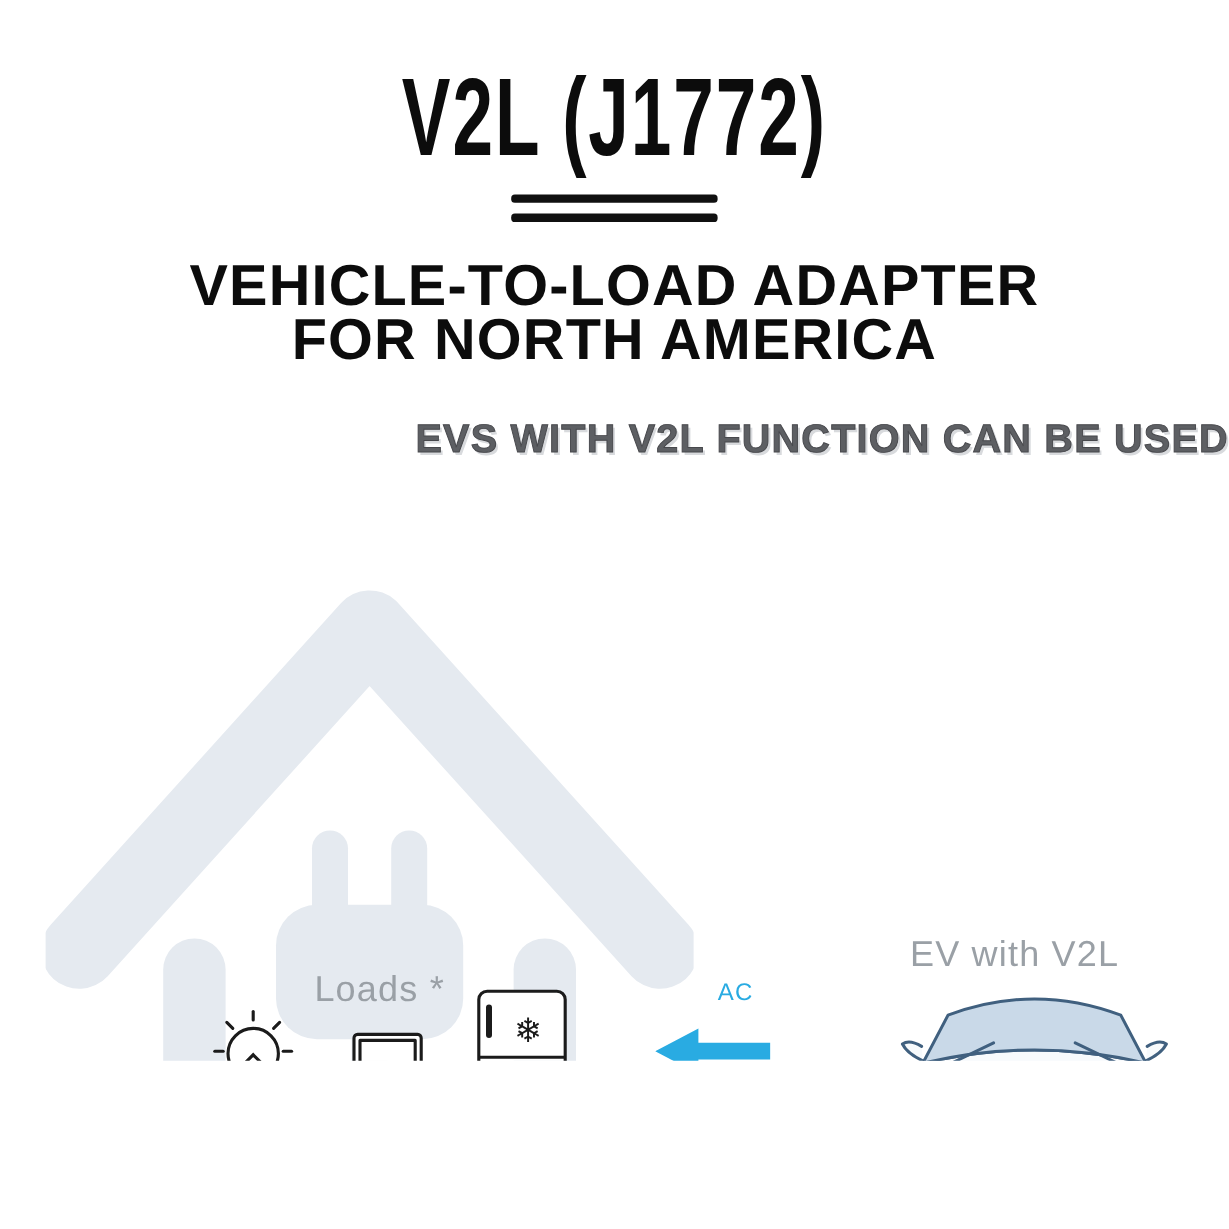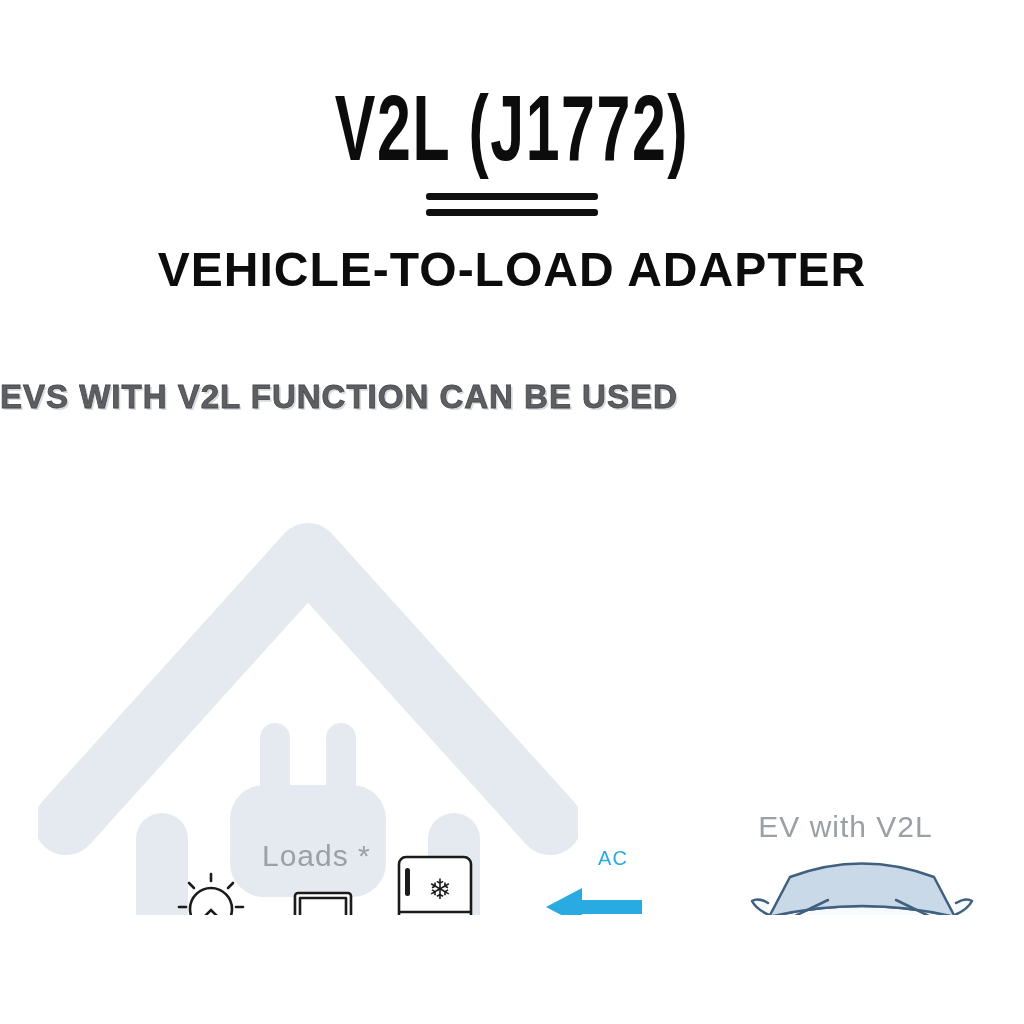--- a/index.html
+++ b/index.html
@@ -1,40 +1,40 @@
 <!DOCTYPE html>
 <html><head>
 <meta charset="utf-8">
 <style>
   * { margin:0; padding:0; box-sizing:border-box; }
   html,body { width:1024px; height:1024px; background:#ffffff; }
   #poster {
     position:relative; width:1024px; height:884px; overflow:hidden;
-    background:#ffffff; font-family:"Liberation Sans", sans-serif; color:#111;margin-top:31px;
+    background:#ffffff; font-family:"Liberation Sans", sans-serif; color:#111;
   }
 
   
   .title {
     position:absolute; top:44px; left:0; width:100%;
     text-align:center; font-size:78px; font-weight:700; letter-spacing:2px;
     white-space:nowrap; color:#0c0c0c;
     transform:scale(0.78,1.18); transform-origin:50% 0;
   }
   .divider { position:absolute; top:162px; left:50%; transform:translateX(-50%); width:172px; }
   .divider .bar { height:7px; background:#101010; border-radius:3px; }
   .divider .bar + .bar { margin-top:9px; }
 
   .subtitle {
     position:absolute; top:216px; left:0; width:100%;
     text-align:center; font-size:48px; font-weight:800; letter-spacing:1px;
     line-height:45px; color:#0c0c0c;
   }
   .description {
     position:absolute; top:350px; left:0; width:100%;
-    text-align:left; font-size:33px; font-weight:700; letter-spacing:1px;
+    text-align:right; font-size:33px; font-weight:700; letter-spacing:1px;
     line-height:31.5px; color:#5d5f63;
     -webkit-text-stroke:0.8px #47484c;
     text-shadow:2px 2px 0 #d8dadd;
   }
   .abs { position:absolute; }
   .label { position:absolute; color:#9aa0a6; font-size:30px; letter-spacing:1px; font-weight:400; }
   #loads-label { left:262px; top:808px; width:140px; text-align:left; }
   #ev-label    { left:748px; top:779px; width:195px; text-align:center; }
   #ac-label    { position:absolute; left:576px; top:816px; width:74px; text-align:center;
                  color:#29abe2; font-size:20px; letter-spacing:1px; }
@@ -58,20 +58,21 @@
 
   <h1 class="title">V2L (J1772)</h1>
 
   <div class="divider">
     <div class="bar"></div>
     <div class="bar"></div>
   </div>
 
   <h2 class="subtitle">
     <span>VEHICLE-TO-LOAD ADAPTER</span><br>
+    <span>FOR NORTH AMERICA</span>
   </h2>
 
   <p class="description">
     <span>EVS WITH V2L FUNCTION CAN BE USED</span><br>
     <br>
   </p>
 
   <svg id="house-svg" class="abs" viewBox="0 0 540 538">
     <g fill="none" stroke="#e5eaf0" stroke-linecap="round" stroke-linejoin="round">
       <path d="M28,306 L270,38 L512,306" stroke-width="64"></path>

